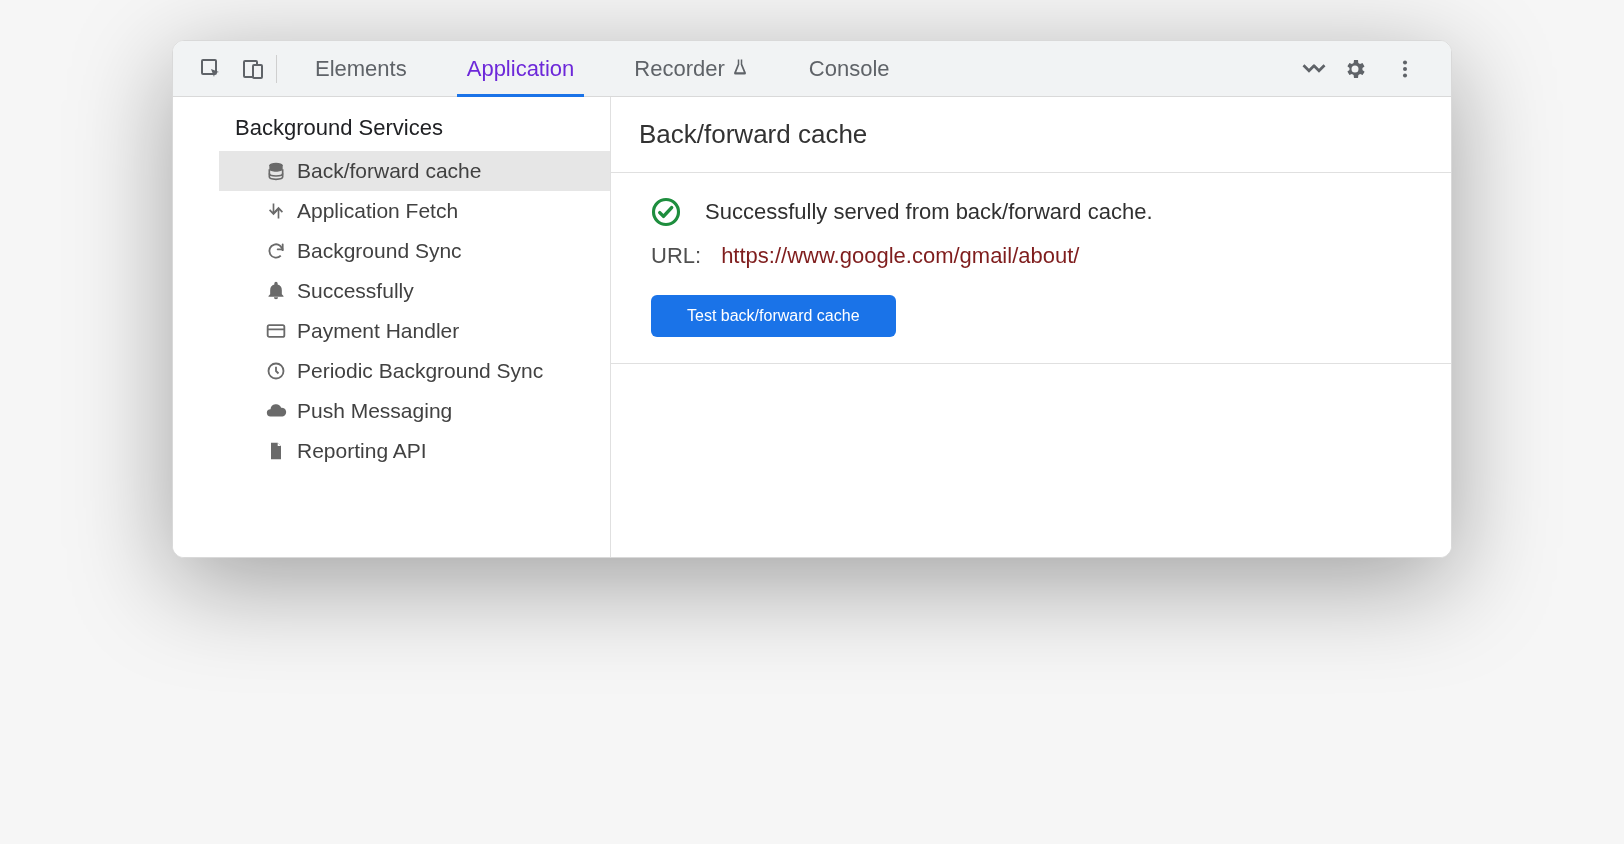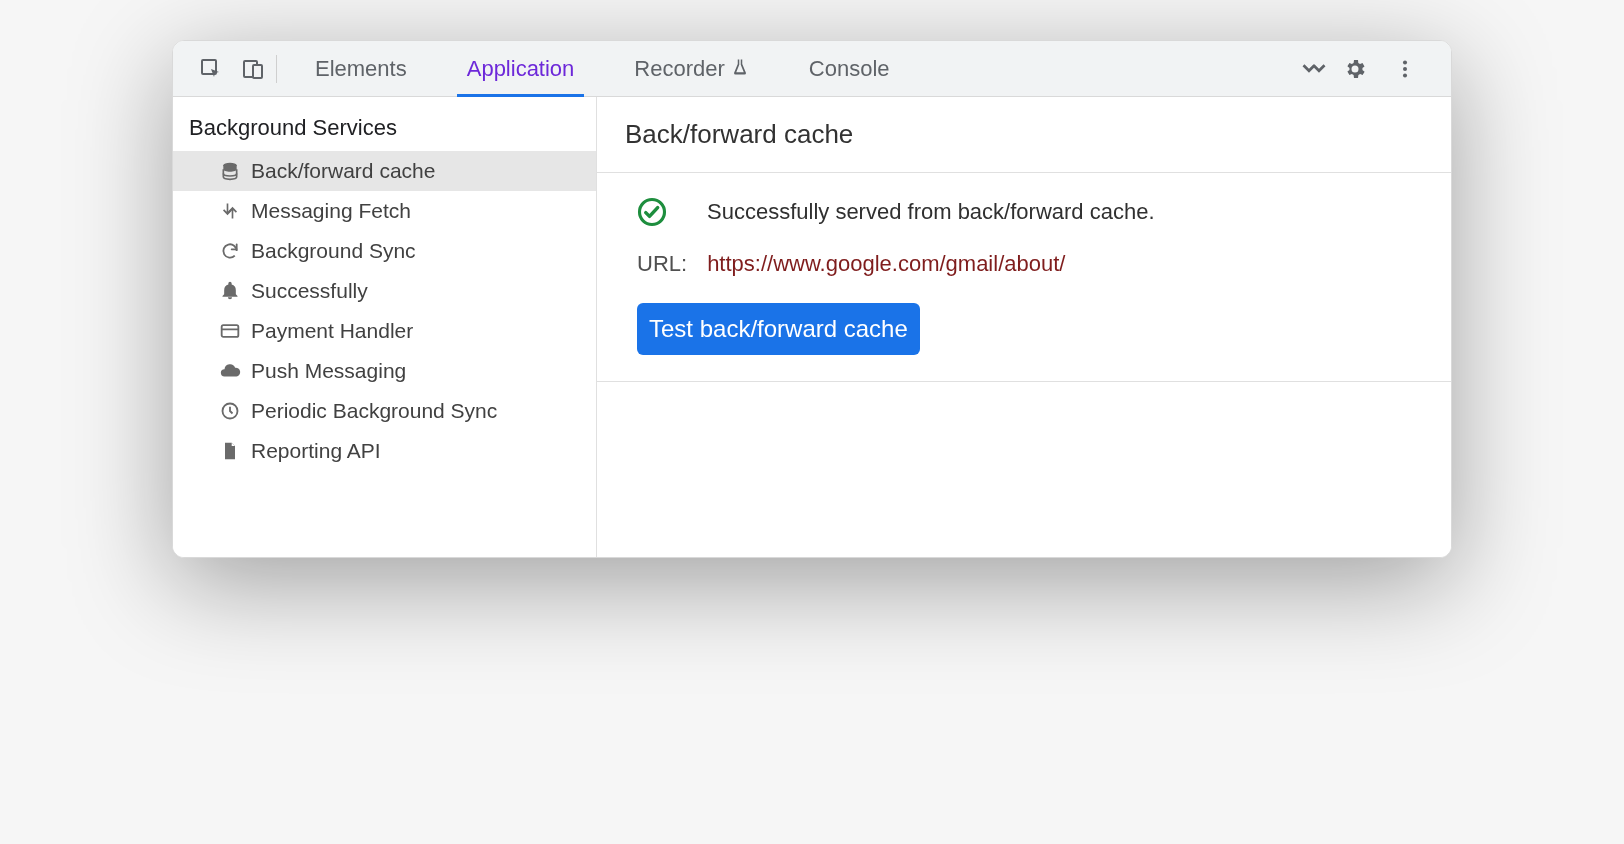--- a/index.html
+++ b/index.html
@@ -75,24 +75,25 @@
     content:""; position:absolute; left:20px; right:20px; bottom:-1px;
     height:3px; background:#1a73e8;
   }
   .recorder-flask{ margin-left:6px; color:#5f6368;}
   .toolbar .flex { flex:1; }
   .chev-more { width:40px; display:flex; align-items:center; justify-content:center; color:#5f6368; cursor:pointer;}
   .right-icons{ display:flex; align-items:center; gap:8px; padding-right:8px;}
   
   .body { display:flex; height: 460px; background:#fff; }
   .sidebar {
-    width: 424px;
+    width: 392px;
     border-right:1px solid #e0e0e0;
     padding: 18px 0 0 0;
     overflow:hidden;
+    margin-left:46px;
   }
   .sb-header{
     font-size:22px; color:#202124;
     padding: 0 16px 10px 16px;
   }
   .sb-item{
     display:flex; align-items:center;
     gap:10px;
     padding: 8px 0 8px 46px;
     font-size:21px;
@@ -109,37 +110,37 @@
   }
   .panel-title{
     font-size:26px; color:#323232;
     padding: 22px 28px;
     border-bottom:1px solid #e0e0e0;
   }
   .section{
     padding: 24px 34px 26px 40px;
   }
   .status-row{
-    display:flex; align-items:center; gap:40px;
-    margin-bottom: 24px;
+    display:flex; align-items:center; gap:24px;
+    margin-bottom: 16px;
   }
   .status-icon svg{ display:block;}
   .status-text{ font-size:22px; color:#303030;}
   .url-row{
     font-size:22px; color:#303030;
     margin-bottom: 26px;
     display:flex; gap:20px;
   }
   .url-label{ color:#505050;}
   .url-value{ color:#7f1d1d;}
   .test-btn{
     background:#1a73e8; color:#fff;
     border:none; border-radius:6px;
-    font-size:24px;
-    padding: 12px 12px;
+    font-size:16px;
+    padding: 12px 36px;
     cursor:pointer;
   }
   .divider{ height:1px; background:#e0e0e0; }
   .learn{
     padding: 18px 40px 24px;
   }
   .learn a{
     color:#1a73e8; font-size:22px;
     text-decoration: underline;
     cursor:pointer;
@@ -232,21 +233,21 @@
         <span>Back/forward cache</span>
       </div>
 
       <div class="sb-item">
         <span class="sb-icon">
           <svg width="20" height="20" viewBox="0 0 24 24" fill="#6a6a6a">
                 <path d="M8 3v10l-3-3-1.4 1.4L9 17l5.4-5.6L13 10l-3 3V3H8z"></path>
                 <path d="M16 21V11l3 3 1.4-1.4L15 7l-5.4 5.6L11 14l3-3v10h2z"></path>
               </svg>
         </span>
-        <span>Messaging Fetch</span>
+        <span>Application Fetch</span>
       </div>
 
       <div class="sb-item">
         <span class="sb-icon">
           <svg width="20" height="20" viewBox="0 0 24 24" fill="none" stroke="#6a6a6a" stroke-width="2.2">
                 <path d="M20 12a8 8 0 1 0-2.3 5.6"></path>
                 <path d="M20 4v6h-6" stroke-linecap="round"></path>
               </svg>
         </span>
         <span>Background Sync</span>
@@ -266,35 +267,35 @@
           <svg width="20" height="20" viewBox="0 0 24 24" fill="none" stroke="#6a6a6a" stroke-width="2.2">
                 <rect x="2" y="5" width="20" height="14" rx="2"></rect>
                 <line x1="2" y1="10" x2="22" y2="10"></line>
               </svg>
         </span>
         <span>Payment Handler</span>
       </div>
 
       <div class="sb-item">
         <span class="sb-icon">
-          <svg width="22" height="22" viewBox="0 0 24 24" fill="#6a6a6a">
-                <path d="M19 18H6a4 4 0 0 1 0-8 6 6 0 0 1 11.6-1.5A4.5 4.5 0 0 1 19 18Z"></path>
-              </svg>
-        </span>
-        <span>Push Messaging</span>
-      </div>
-
-      <div class="sb-item">
-        <span class="sb-icon">
           <svg width="20" height="20" viewBox="0 0 24 24" fill="none" stroke="#6a6a6a" stroke-width="2.2">
                 <circle cx="12" cy="12" r="9"></circle>
                 <path d="M12 7v5l3 3"></path>
               </svg>
         </span>
         <span>Periodic Background Sync</span>
+      </div>
+
+      <div class="sb-item">
+        <span class="sb-icon">
+          <svg width="22" height="22" viewBox="0 0 24 24" fill="#6a6a6a">
+                <path d="M19 18H6a4 4 0 0 1 0-8 6 6 0 0 1 11.6-1.5A4.5 4.5 0 0 1 19 18Z"></path>
+              </svg>
+        </span>
+        <span>Push Messaging</span>
       </div>
 
       <div class="sb-item">
         <span class="sb-icon">
           <svg width="20" height="20" viewBox="0 0 24 24" fill="#6a6a6a">
                 <path d="M6 2h8l4 4v16H6Z"></path>
                 <path d="M14 2v4h4" fill="#fff"></path>
               </svg>
         </span>
         <span>Reporting API</span>

